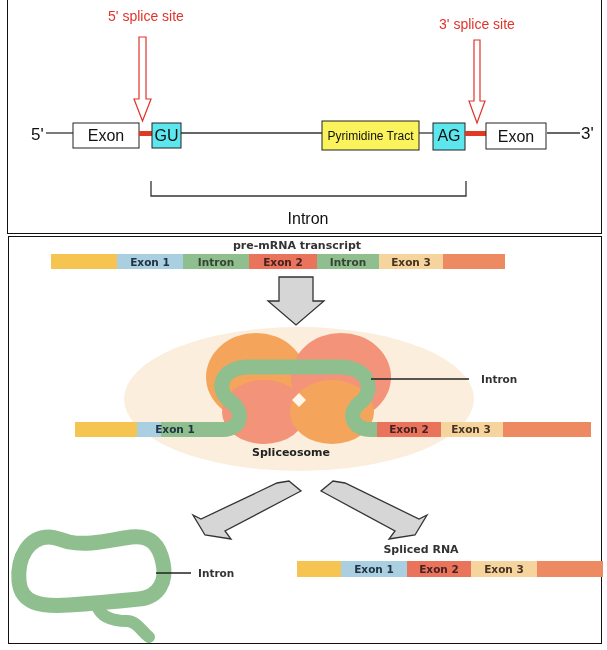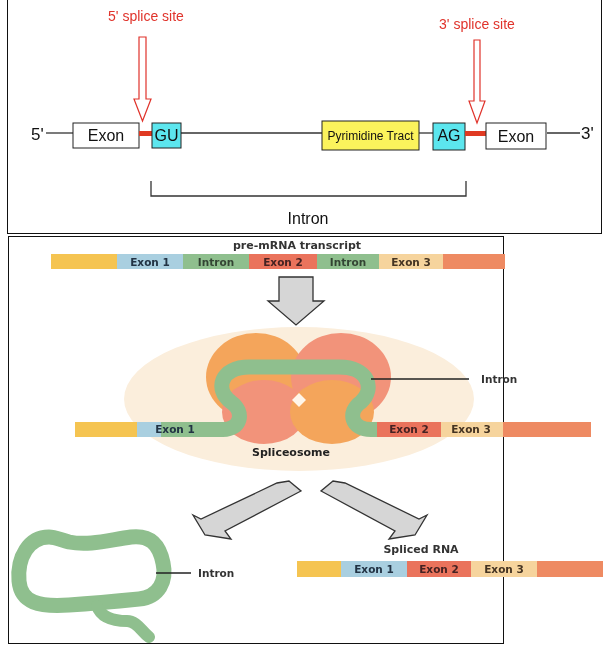--- a/index.html
+++ b/index.html
@@ -1,19 +1,19 @@
 <!DOCTYPE html>
 <html><head>
 <meta charset="utf-8">
 <style>
   html, body { margin:0; padding:0; background:#ffffff; }
   body { width:607px; height:650px; position:relative; overflow:hidden; font-family:"Liberation Sans", sans-serif; }
   .panel { position:absolute; border:1.5px solid #111; background:#fff; box-sizing:border-box; }
   #top-panel { left:7px; top:-2px; width:595px; height:236px; }
-  #bottom-panel { left:8px; top:236px; width:496px; height:408px; }
+  #bottom-panel { left:8px; top:236px; width:594px; height:408px; }
   svg { position:absolute; left:0; top:0; }
   .lbl { font-family:"Liberation Sans", sans-serif; }
   .bold { font-family:"DejaVu Sans", sans-serif; font-weight:bold; }
 </style>
 </head>
 <body>
 
 <div class="panel" id="top-panel">
   <svg width="595" height="236" viewBox="0 0 595 236">
 

